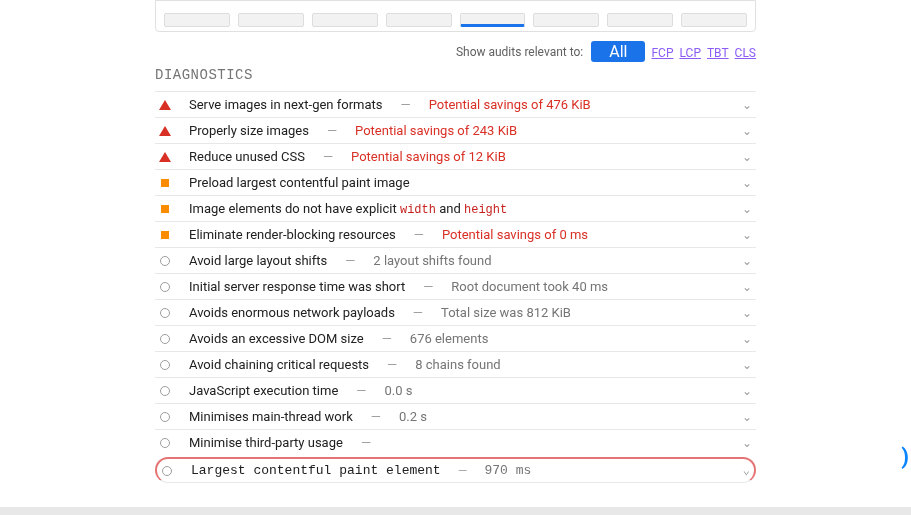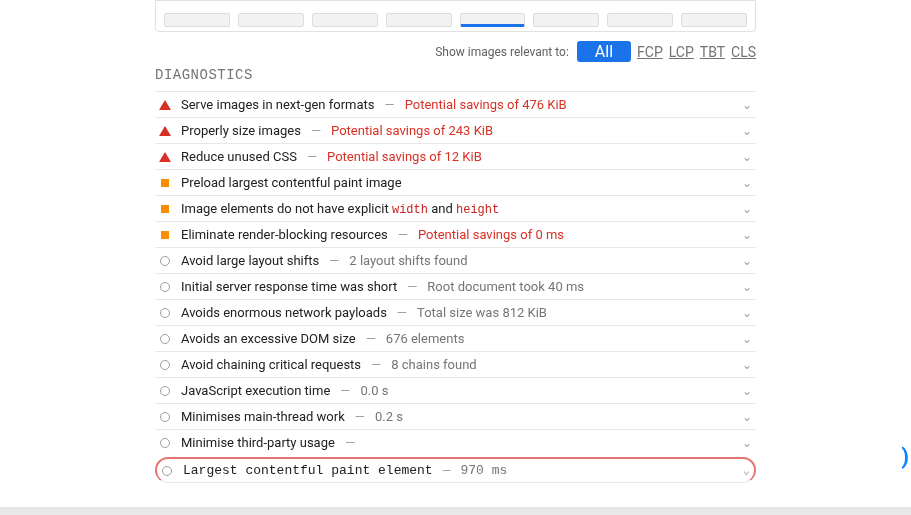--- a/index.html
+++ b/index.html
@@ -48,40 +48,40 @@
   }
   .filter-badge {
     background: #1a73e8;
     color: #fff;
     padding: 1px 18px;
     border-radius: 3px;
     font-size: 16px;
     cursor: pointer;
   }
   .filter-link {
-    color: #737373;
+    color: #8b5cf6;
     text-decoration: underline;
     cursor: pointer;
-    font-size: 14px;
+    font-size: 12px;
   }
   .section-header {
     font-size: 14px;
     letter-spacing: 0.5px;
     color: #757575;
     text-transform: uppercase;
     margin-bottom: 8px;
     font-family: Liberation Mono, monospace;
   }
   .audit-list { }
   .audit-item {
     border-top: 1px solid #e8e8e8;
     display: flex;
     align-items: center;
     padding: 0 4px;
-    gap: 10px;
+    gap: 18px;
     cursor: pointer;
     min-height: 26px;
   }
   .audit-list .audit-item:last-child {
     border-bottom: 1px solid #e8e8e8;
   }
   .audit-item.highlighted {
     border: 2px solid #e57373;
     border-radius: 14px;
     margin: 2px 0;
@@ -159,21 +159,21 @@
       <div class="thumb"></div>
       <div class="thumb"></div>
       <div class="thumb"></div>
       <div class="thumb active"></div>
       <div class="thumb"></div>
       <div class="thumb"></div>
       <div class="thumb"></div>
     </div>
 
   <div class="relevance-row">
-    <span>Show images relevant to:</span>
+    <span>Show audits relevant to:</span>
     <span id="filter-list"><span class="filter-badge">All</span><span class="filter-link" style="margin-left: 6px;">FCP</span><span class="filter-link" style="margin-left: 6px;">LCP</span><span class="filter-link" style="margin-left: 6px;">TBT</span><span class="filter-link" style="margin-left: 6px;">CLS</span></span>
   </div>
 
   <div class="section-header">DIAGNOSTICS</div>
 
   <div class="audit-list" id="audit-list">
       <div class="audit-item">
         <span class="status-icon">
           <span class="icon-fail"></span>
         </span>

